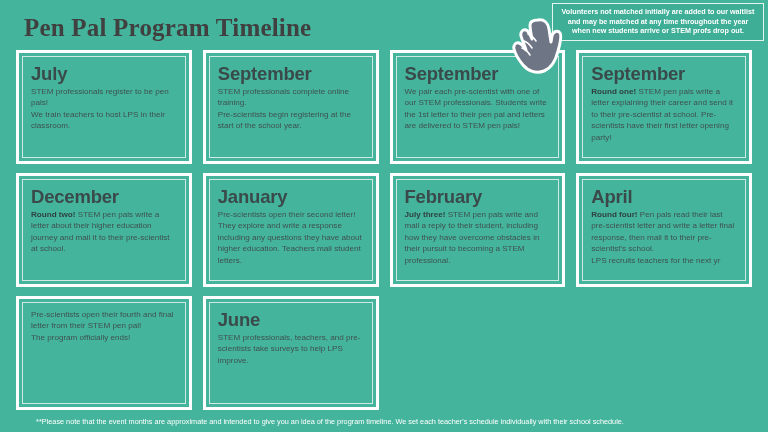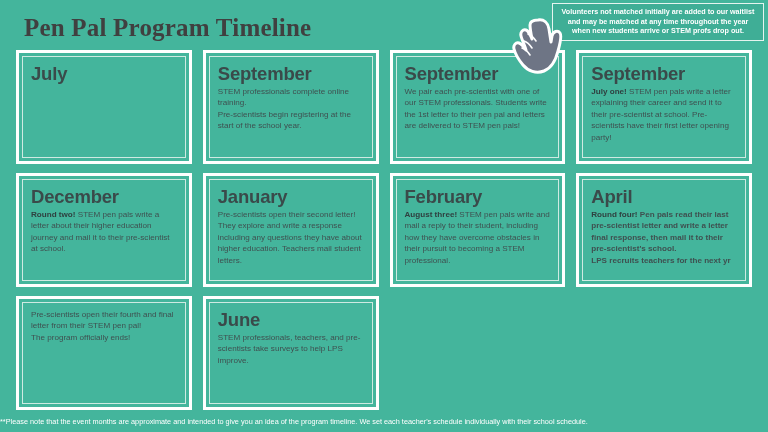--- a/index.html
+++ b/index.html
@@ -94,21 +94,21 @@
   .desc .round {
     font-weight: bold;
     color: #2f4040;
   }
 
   
   #footnote {
     position: absolute;
     left: 0; bottom: 5px;
     width: 660px;
-    text-align: left;
+    text-align: center;
     font-size: 7.3px;
     color: #ffffff;
     line-height: 10px;
   }
 </style>
 </head>
 <body>
 
 <div id="slide">
 
@@ -128,63 +128,65 @@
     <path d="M14 32 C17 33 20 36 22 39" fill="none" stroke="#ffffff" stroke-width="1.6" stroke-linecap="round"></path>
     <path d="M16 25 C19 26 22 29 24 32" fill="none" stroke="#ffffff" stroke-width="1.6" stroke-linecap="round"></path>
     <path d="M20 18 C23 19 26 22 28 25" fill="none" stroke="#ffffff" stroke-width="1.6" stroke-linecap="round"></path>
   </svg>
 
   <div id="grid">
 
   <div class="card">
         <div class="card-inner">
           <div class="month">July</div>
+          <div class="desc"><span style="white-space: pre-line;">STEM professionals register to be pen pals!
+We train teachers to host LPS in their classroom.</span></div>
         </div>
       </div>
       <div class="card">
         <div class="card-inner">
           <div class="month">September</div>
           <div class="desc"><span style="white-space: pre-line;">STEM professionals complete online training.
 Pre-scientists begin registering at the start of the school year.</span></div>
         </div>
       </div>
       <div class="card">
         <div class="card-inner">
           <div class="month">September</div>
           <div class="desc"><span style="white-space: pre-line;">We pair each pre-scientist with one of our STEM professionals. Students write the 1st letter to their pen pal and letters are delivered to STEM pen pals!</span></div>
         </div>
       </div>
       <div class="card">
         <div class="card-inner">
           <div class="month">September</div>
-          <div class="desc"><span class="round">July one!</span><span style="white-space: pre-line;"> STEM pen pals write a letter explaining their career and send it to their pre-scientist at school. Pre-scientists have their first letter opening party!</span></div>
+          <div class="desc"><span class="round">Round one!</span><span style="white-space: pre-line;"> STEM pen pals write a letter explaining their career and send it to their pre-scientist at school. Pre-scientists have their first letter opening party!</span></div>
         </div>
       </div>
       <div class="card">
         <div class="card-inner">
           <div class="month">December</div>
           <div class="desc"><span class="round">Round two!</span><span style="white-space: pre-line; text-align: right;"> STEM pen pals write a letter about their higher education journey and mail it to their pre-scientist at school.</span></div>
         </div>
       </div>
       <div class="card">
         <div class="card-inner">
           <div class="month">January</div>
           <div class="desc"><span style="white-space: pre-line;">Pre-scientists open their second letter! They explore and write a response including any questions they have about higher education. Teachers mail student letters.</span></div>
         </div>
       </div>
       <div class="card">
         <div class="card-inner">
           <div class="month">February</div>
-          <div class="desc"><span class="round">August three!</span><span style="white-space: pre-line; text-align: center;"> STEM pen pals write and mail a reply to their student, including how they have overcome obstacles in their pursuit to becoming a STEM professional.</span></div>
+          <div class="desc"><span class="round">July three!</span><span style="white-space: pre-line; text-align: center;"> STEM pen pals write and mail a reply to their student, including how they have overcome obstacles in their pursuit to becoming a STEM professional.</span></div>
         </div>
       </div>
       <div class="card">
         <div class="card-inner">
           <div class="month">April</div>
-          <div class="desc"><span class="round">Round four!</span><span style="white-space: pre-line; font-weight: bold;"> Pen pals read their last pre-scientist letter and write a letter final response, then mail it to their pre-scientist's school.
+          <div class="desc"><span class="round">Round four!</span><span style="white-space: pre-line;"> Pen pals read their last pre-scientist letter and write a letter final response, then mail it to their pre-scientist's school.
 LPS recruits teachers for the next yr</span></div>
         </div>
       </div>
       <div class="card">
         <div class="card-inner">
           <div class="desc"><span style="white-space: pre-line;">Pre-scientists open their fourth and final letter from their STEM pen pal!
 The program officially ends!</span></div>
         </div>
       </div>
       <div class="card">

